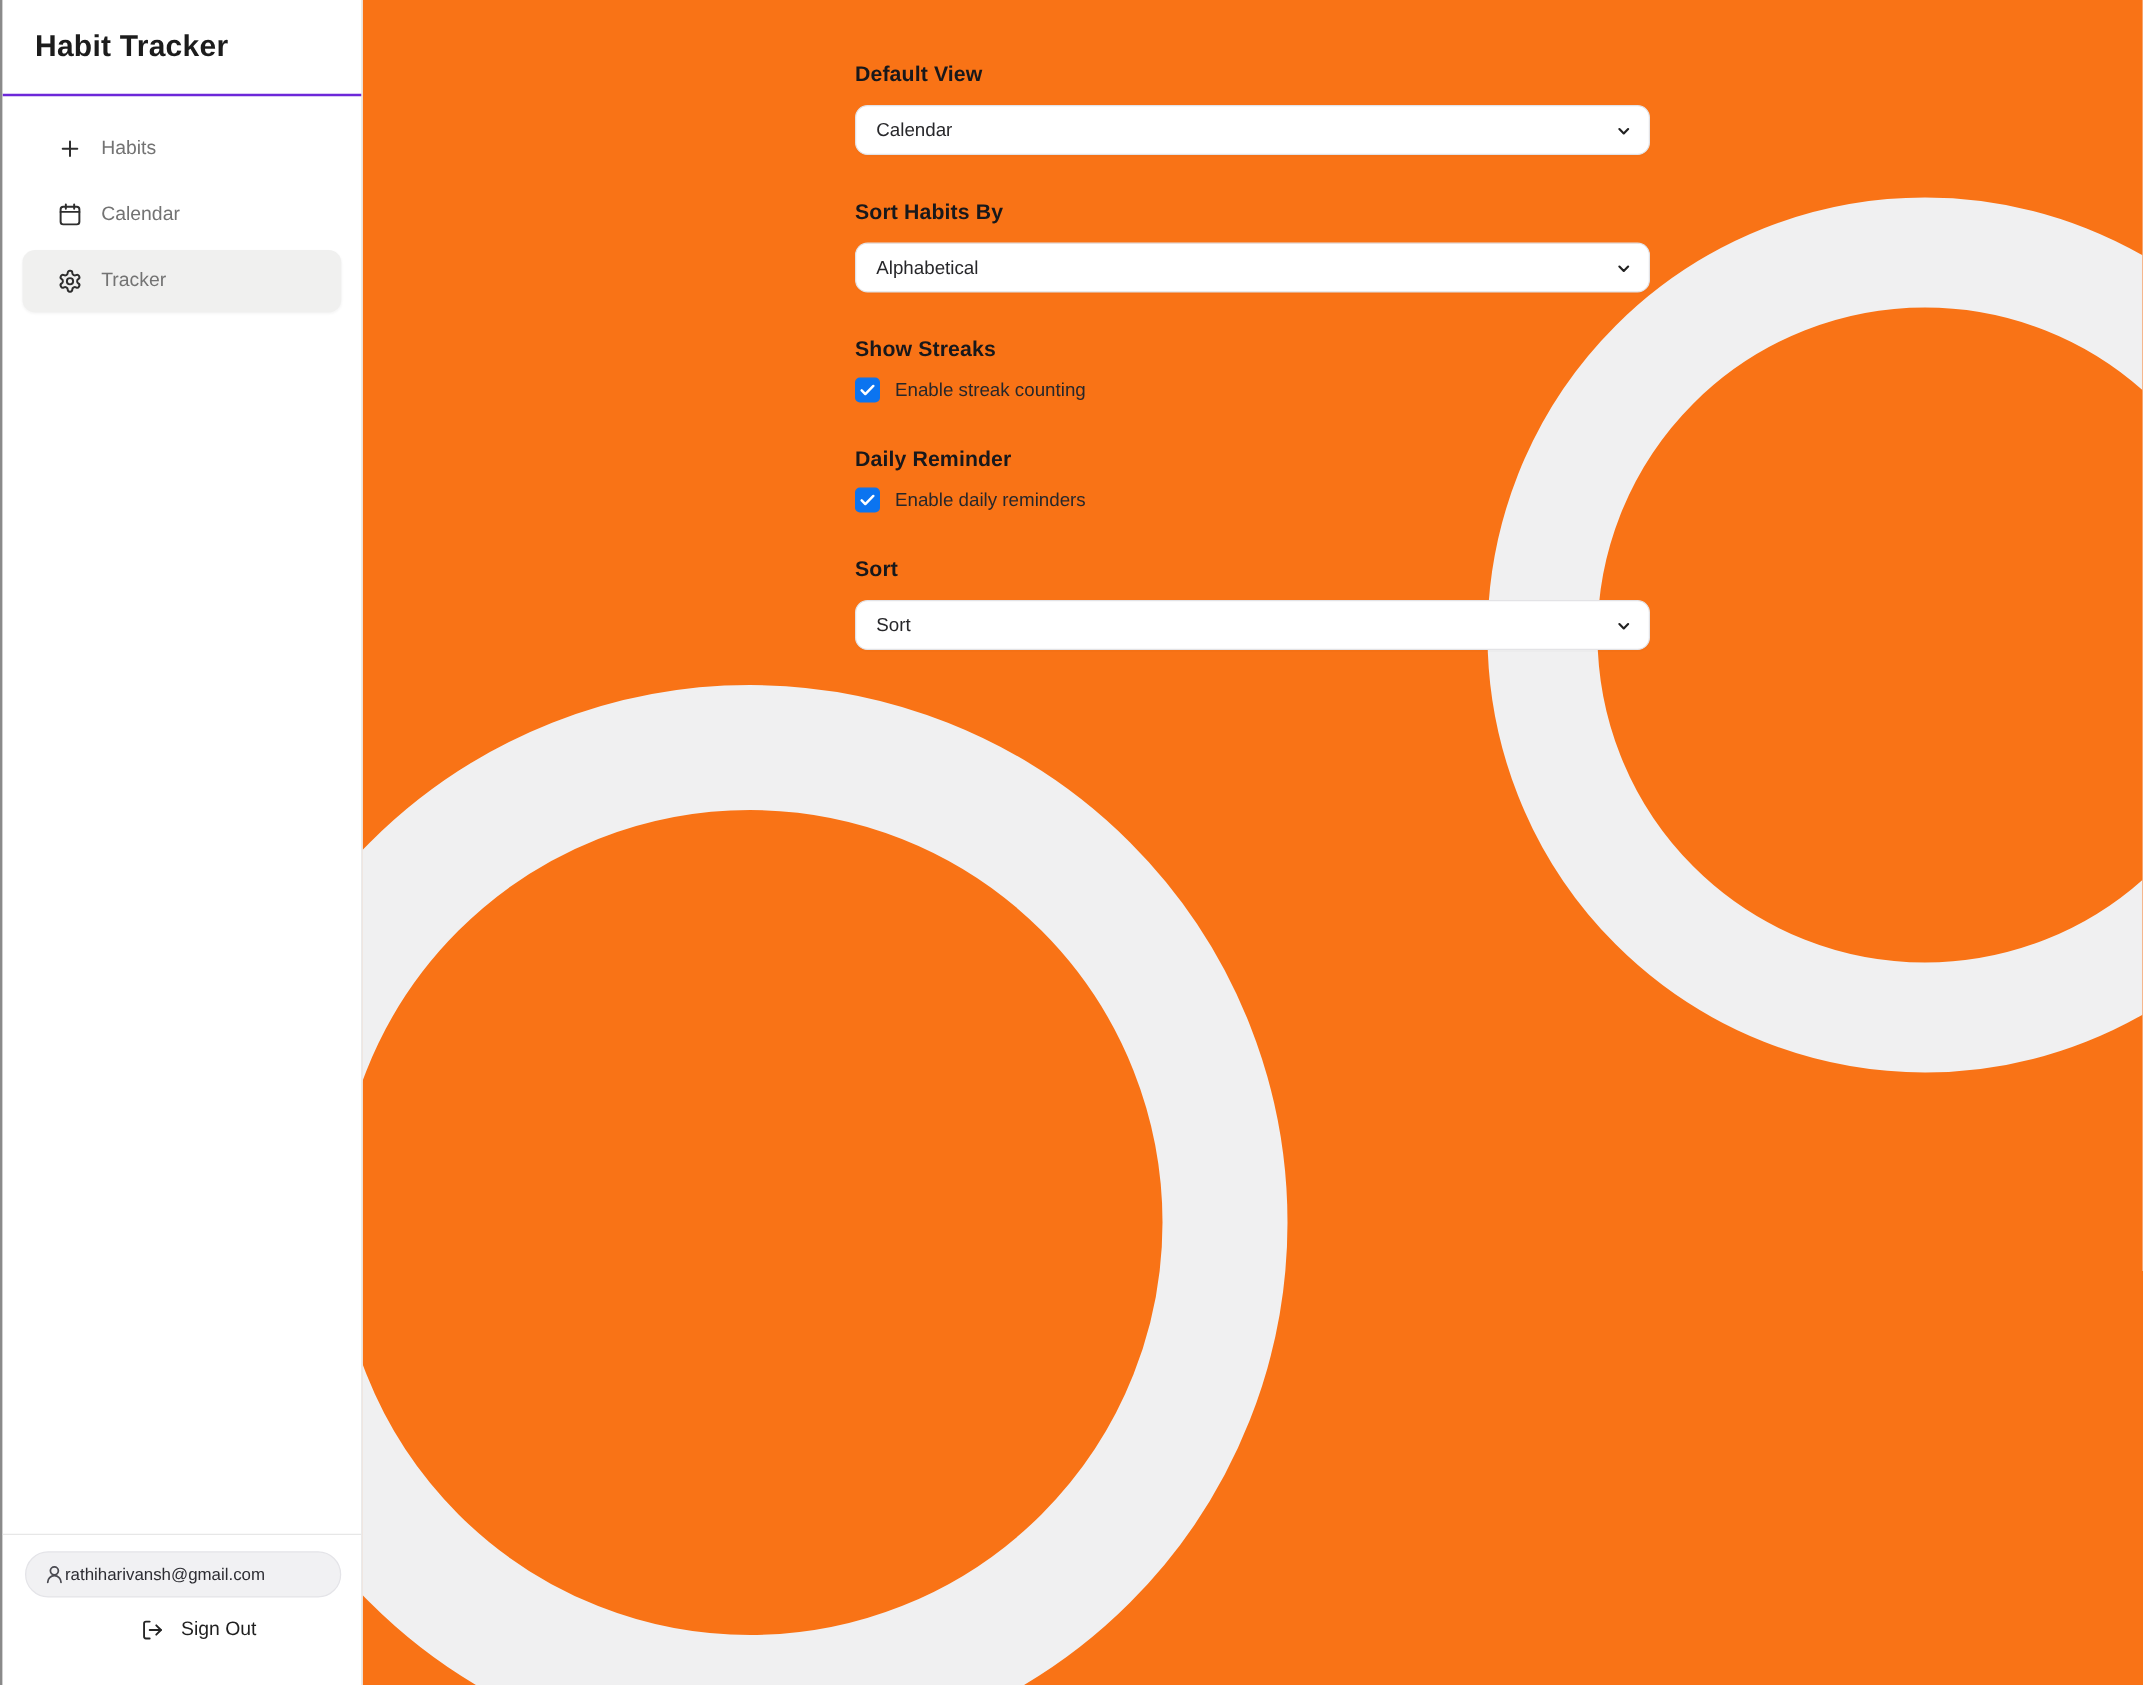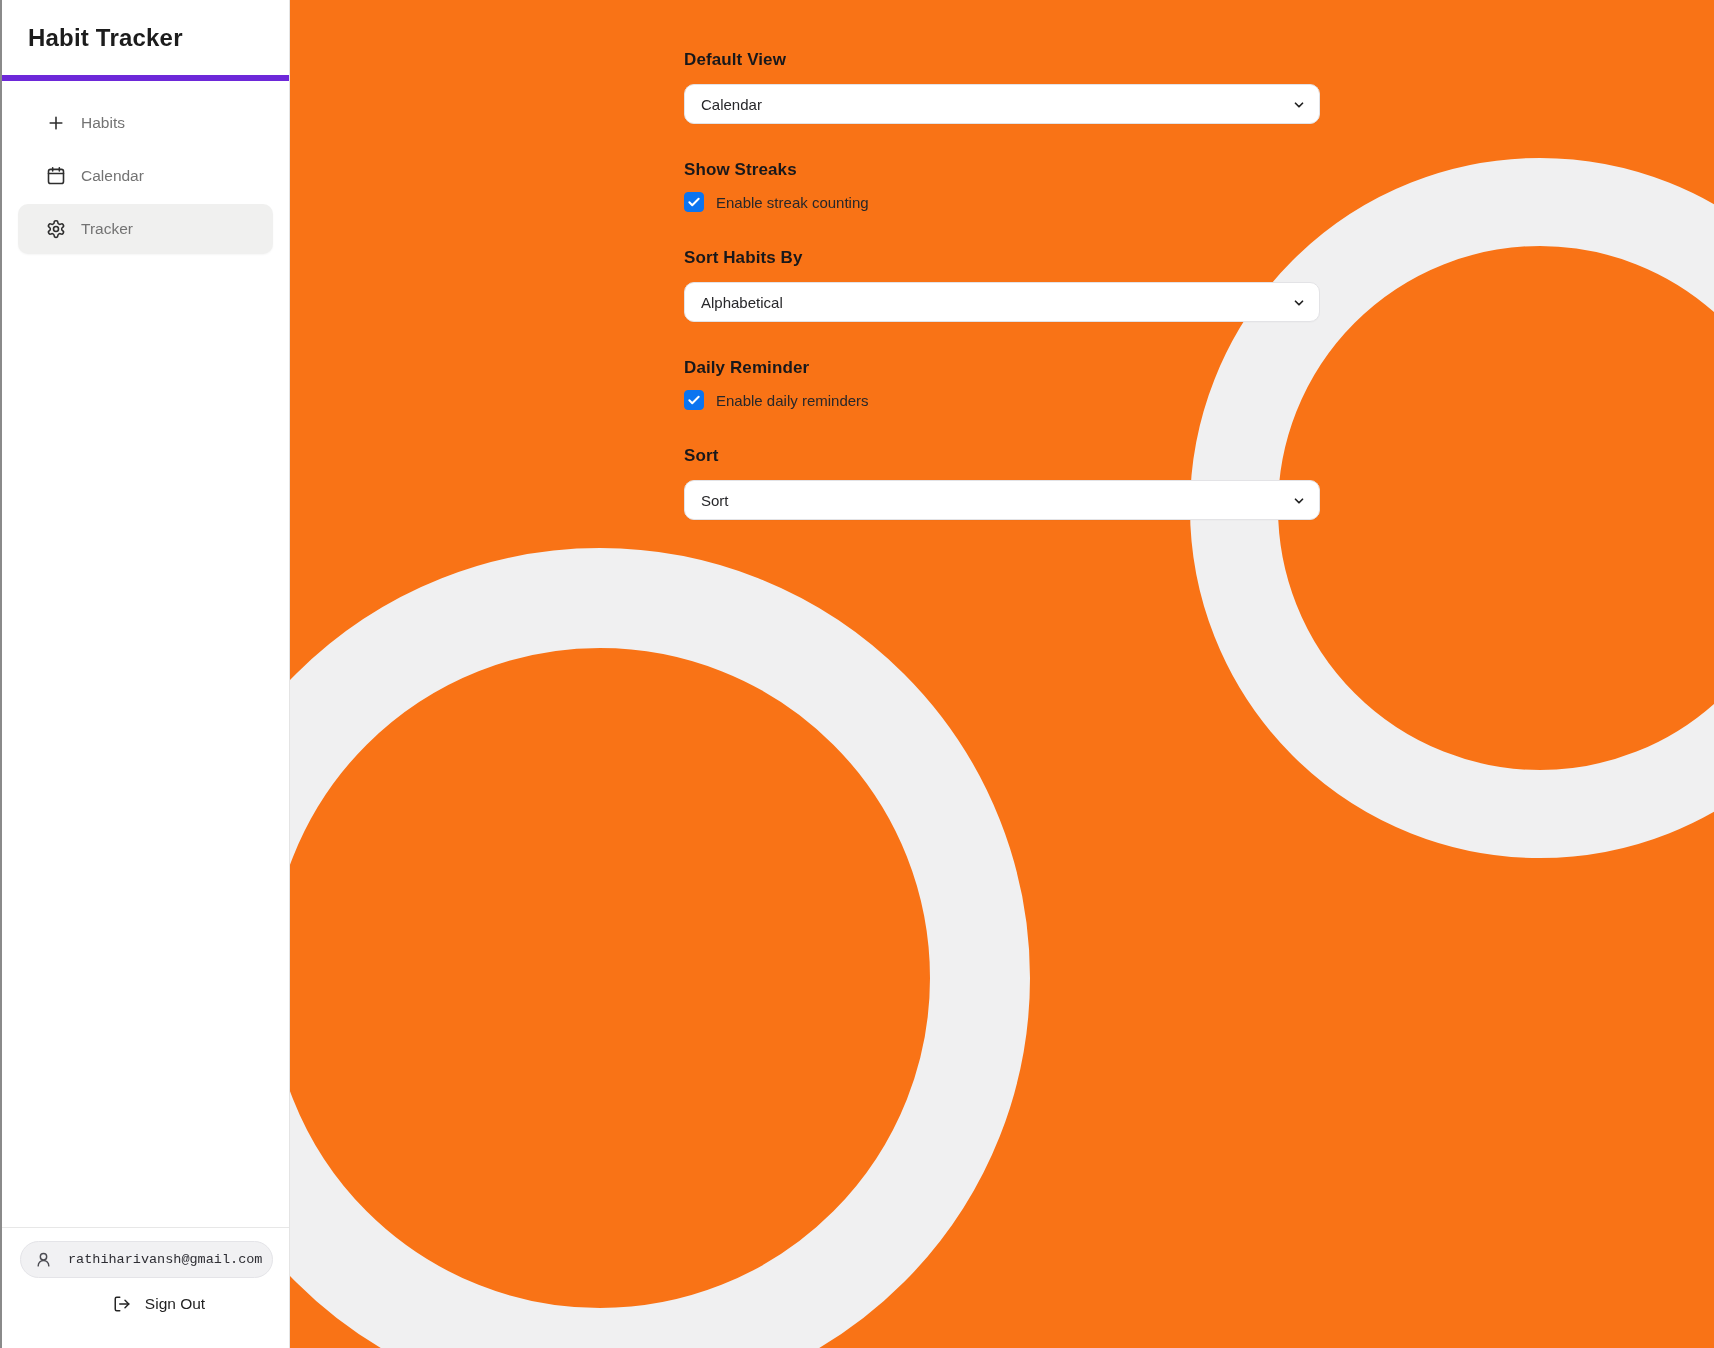--- a/index.html
+++ b/index.html
@@ -9,39 +9,39 @@
     display:flex; background:#fafafa; color:#1f1f1f;
     border-left:2px solid #8a8a8a;
   }
 
   
   .sidebar {
     width:288px; min-width:288px; background:#ffffff;
     border-right:1px solid #e4e4e4; display:flex; flex-direction:column;
     position:relative; z-index:2;
   }
-  .sidebar-header { padding:24px 24px 23px 26px; border-bottom:6px solid #6d28d9; }
+  .sidebar-header { padding:24px 24px 23px 26px; border-bottom:2px solid #6d28d9; }
   .app-title { font-size:24px; font-weight:700; color:#1c1c1c; letter-spacing:.2px; }
   .nav { padding:17px 16px 0 16px; }
   .nav-item {
     display:flex; align-items:center; height:50px; padding:0 16px 0 28px;
     border-radius:10px; margin-bottom:3px; cursor:pointer; color:#272727;
   }
   .nav-item .icon { width:20px; height:20px; display:flex; align-items:center; justify-content:center; color:#2e2e2e; }
   .nav-item .nav-label { margin-left:15px; font-size:15.5px; color:#737373; }
   .nav-item.active { background:#f0f0ef; box-shadow:0 1px 2px rgba(0,0,0,.04); }
   .sidebar-spacer { flex:1; }
   .sidebar-footer { border-top:1px solid #e7e7e7; padding:13px 16px 0 18px; height:121px; }
   .user-pill {
     display:flex; align-items:center; height:37px; width:100%;
     background:#f1f1f3; border:1px solid #e4e4e8; border-radius:19px;
     padding:0 14px; cursor:default;
   }
   .user-pill .icon { width:17px; height:17px; color:#4b4b52; display:flex; }
-  .user-email { margin-left:16px; font-size:13.5px; color:#2d2d33;font-family:Liberation Mono, monospace; }
+  .user-email { margin-left:0; font-size:13.5px; color:#2d2d33; }
   .signout { display:flex; align-items:center; margin-top:17px; padding-left:25px; cursor:pointer;justify-content:center; }
   .signout .icon { width:18px; height:18px; color:#252525; display:flex; }
   .signout-label { margin-left:14px; font-size:15.5px; color:#1f1f1f; }
 
   
   .main { flex:1; position:relative; background:#f97316; overflow:hidden; }
   .ring { position:absolute; border-radius:50%; border-style:solid; border-color:#f0f0f1; z-index:0; }
   .ring-right { width:700px; height:700px; border-width:88px; left:900px; top:158px; }
   .ring-left  { width:860px; height:860px; border-width:100px; left:-120px; top:548px; }
   .content { position:relative; z-index:1; width:636px; margin:0 auto; padding-top:50px; }
@@ -142,44 +142,44 @@
         <span class="select-value">Calendar</span>
         <span class="chevron">
           <svg viewBox="0 0 24 24" fill="none" stroke="currentColor" stroke-width="3" stroke-linecap="round" stroke-linejoin="round">
               <path d="M6 9l6 6 6-6"></path>
             </svg>
         </span>
       </div>
     </div>
 
     <div class="section">
-      <div class="section-label tight">Show Streaks</div>
-      <div class="check-row" data-checked="true">
-        <span class="cb">
-          <svg viewBox="0 0 24 24" fill="none" stroke="#ffffff" stroke-width="3.4" stroke-linecap="round" stroke-linejoin="round">
-              <path d="M4 12.5l5 5L20 6.5"></path>
-            </svg>
-        </span>
-        <span class="check-label">Enable streak counting</span>
-      </div>
-    </div>
-
-    <div class="section">
       <div class="section-label">Sort Habits By</div>
       <div class="select">
         <span class="select-value">Alphabetical</span>
         <span class="chevron">
           <svg viewBox="0 0 24 24" fill="none" stroke="currentColor" stroke-width="3" stroke-linecap="round" stroke-linejoin="round">
               <path d="M6 9l6 6 6-6"></path>
             </svg>
         </span>
       </div>
     </div>
 
     <div class="section">
+      <div class="section-label tight">Show Streaks</div>
+      <div class="check-row" data-checked="true">
+        <span class="cb">
+          <svg viewBox="0 0 24 24" fill="none" stroke="#ffffff" stroke-width="3.4" stroke-linecap="round" stroke-linejoin="round">
+              <path d="M4 12.5l5 5L20 6.5"></path>
+            </svg>
+        </span>
+        <span class="check-label">Enable streak counting</span>
+      </div>
+    </div>
+
+    <div class="section">
       <div class="section-label tight">Daily Reminder</div>
       <div class="check-row" data-checked="true">
         <span class="cb">
           <svg viewBox="0 0 24 24" fill="none" stroke="#ffffff" stroke-width="3.4" stroke-linecap="round" stroke-linejoin="round">
               <path d="M4 12.5l5 5L20 6.5"></path>
             </svg>
         </span>
         <span class="check-label">Enable daily reminders</span>
       </div>
     </div>

